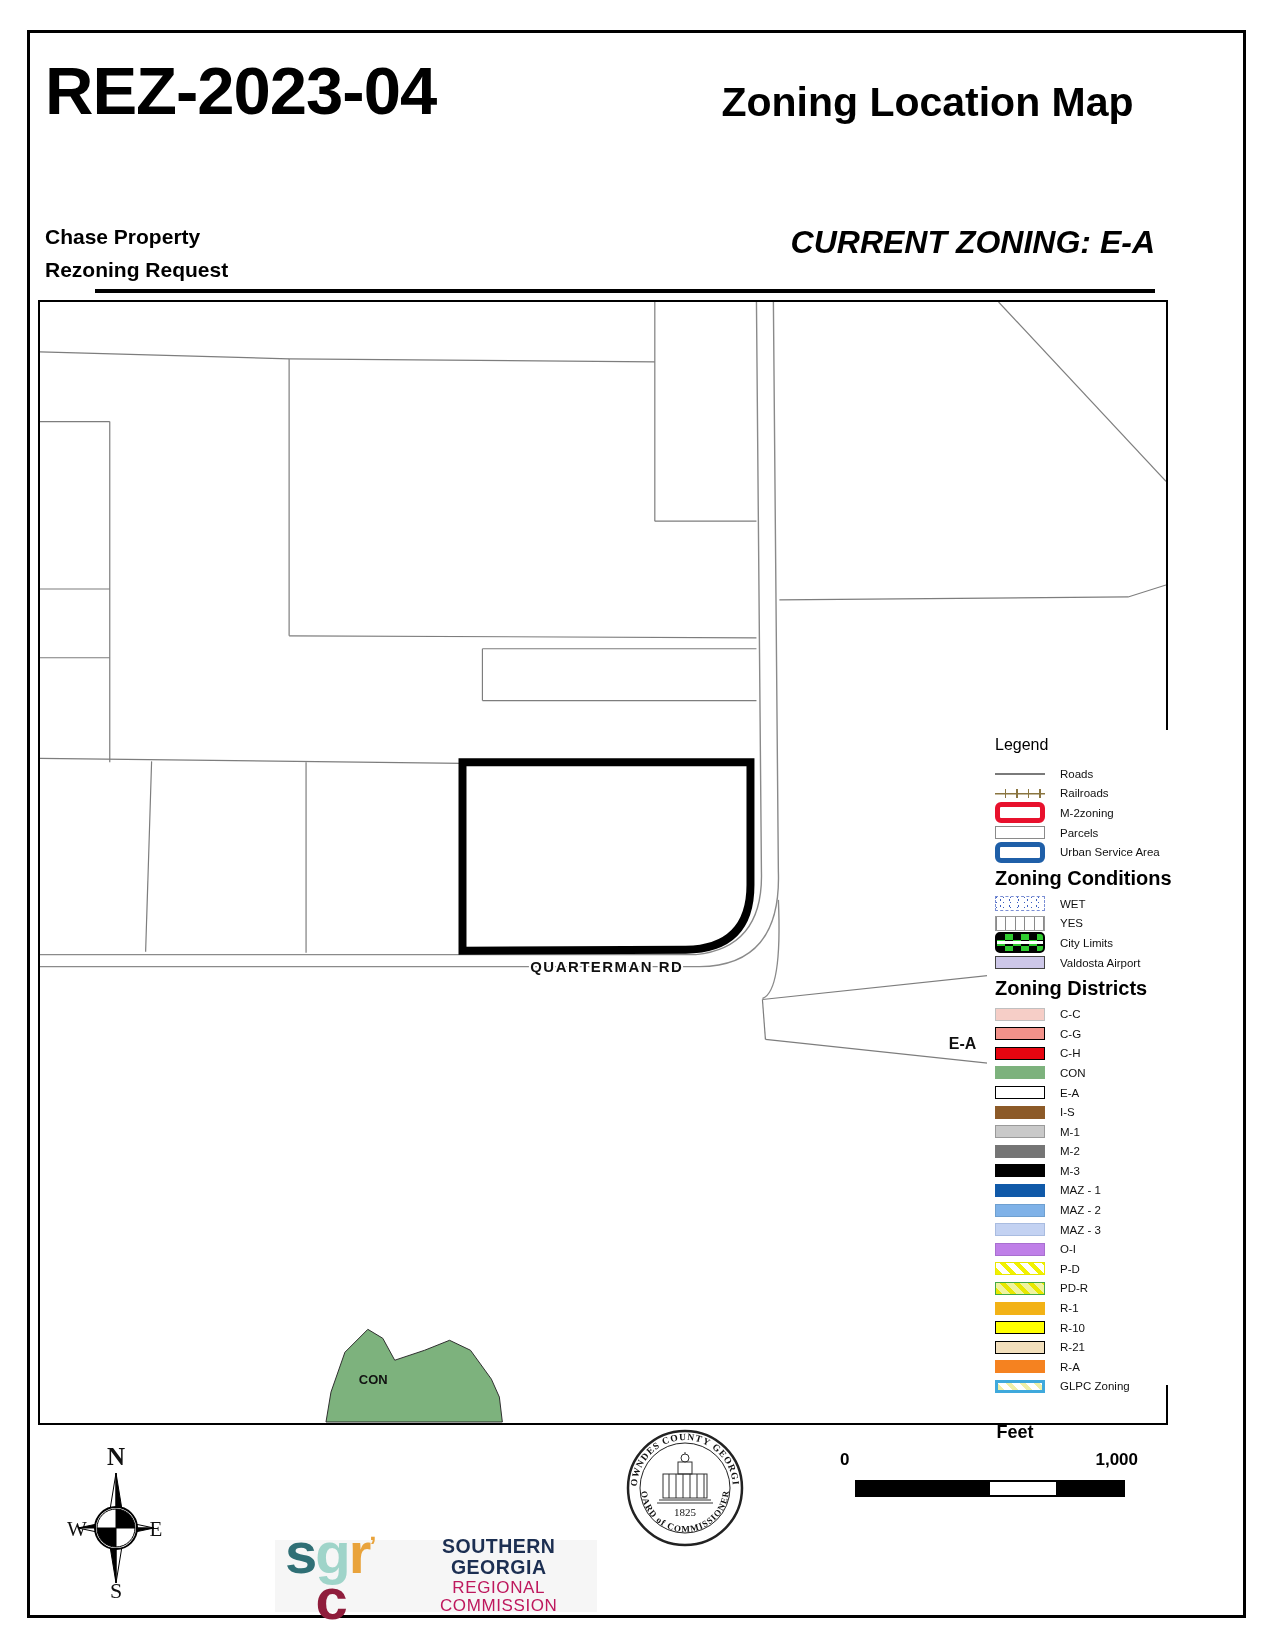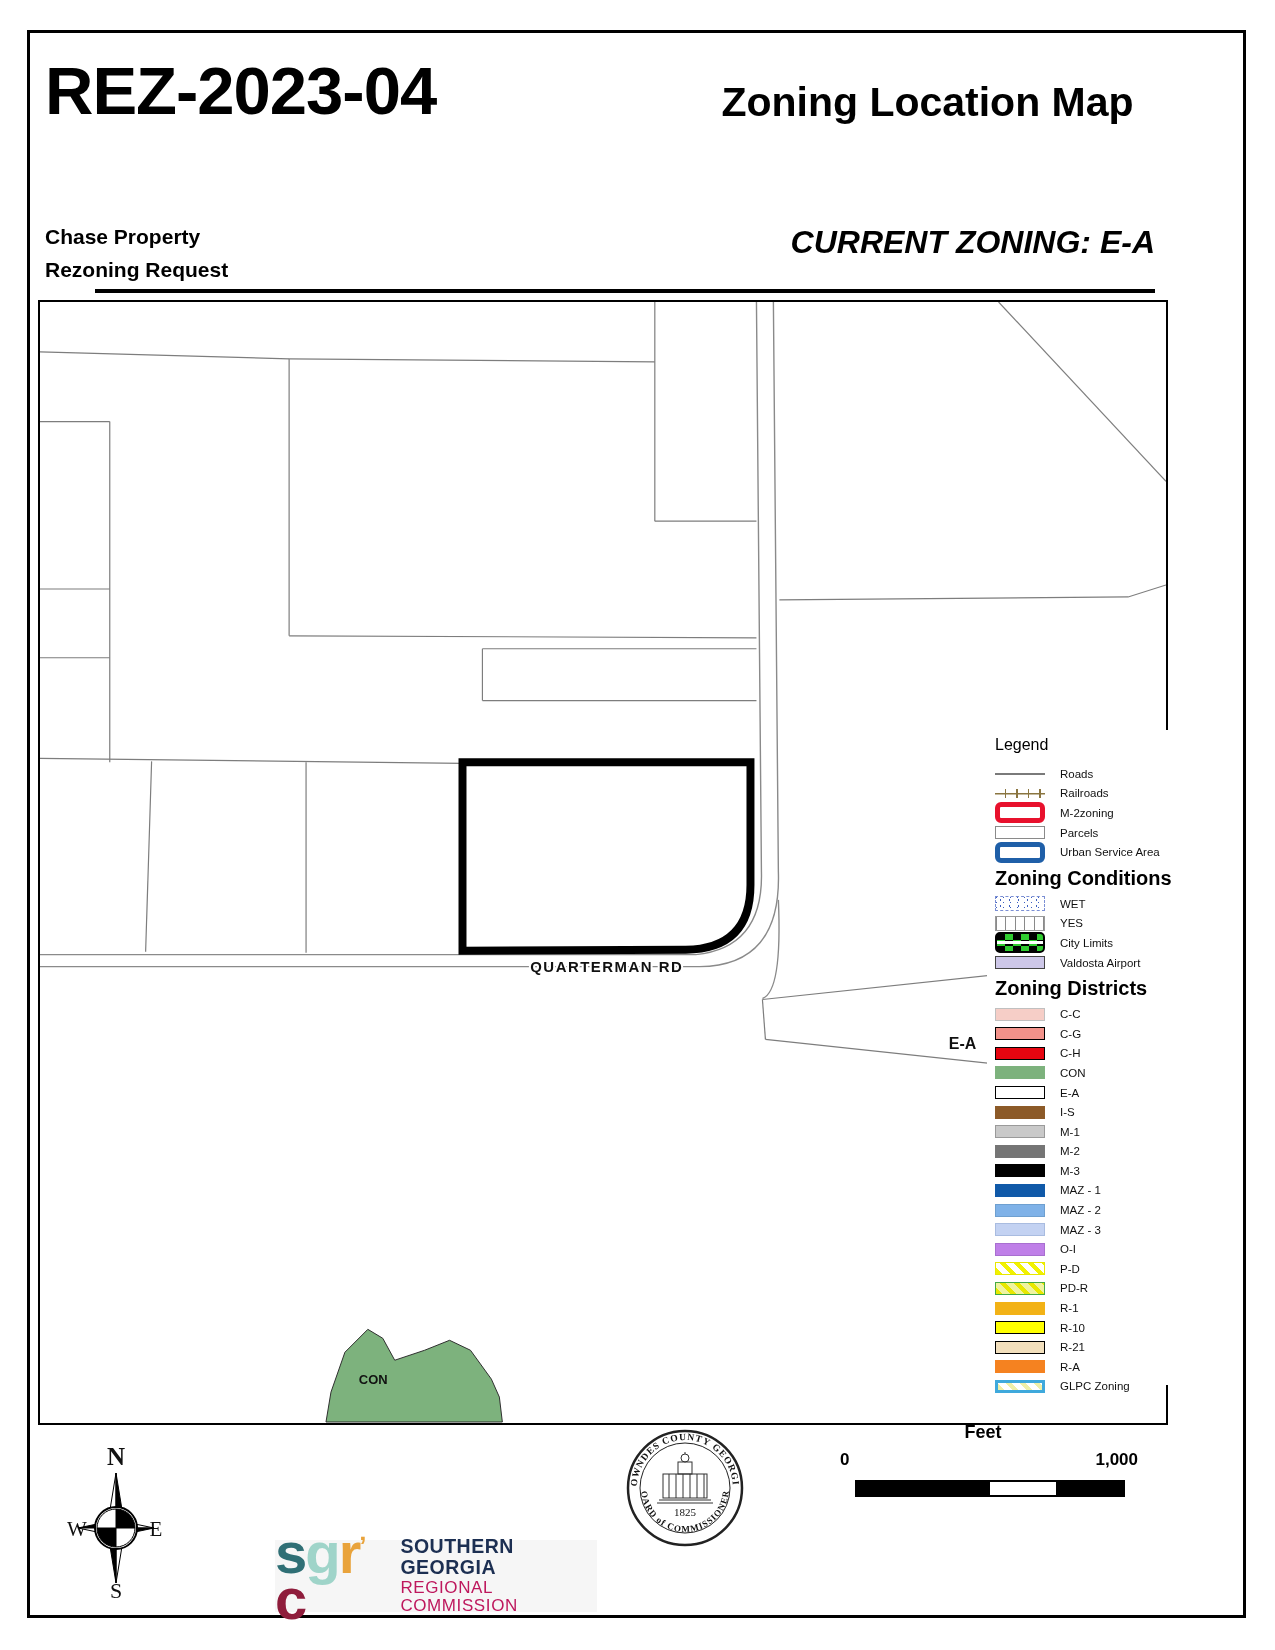--- a/index.html
+++ b/index.html
@@ -43,29 +43,29 @@
       background:repeating-linear-gradient(90deg,#8a8a8a 0 1px,transparent 1px 9.5px);}
   .sw-checker{height:21px;border:2.5px solid #000;border-radius:5px;
       background:linear-gradient(0deg,transparent 42%,#fff 42% 58%,transparent 58%),
                  repeating-conic-gradient(#2FCC2F 0% 25%,#000 25% 50%);
       background-size:auto,16px 12px;}
   .sw-hatch{background:repeating-linear-gradient(45deg,var(--s) 0 4.5px,var(--f) 4.5px 10px);
       border:1.5px solid var(--c);}
   
   .compass{position:absolute;left:66px;top:1440px;}
   .sgrc-logo{position:absolute;left:275px;top:1540px;width:322px;height:72px;background:#f6f6f6;
-      display:flex;align-items:center;justify-content:center;gap:14px;}
+      display:flex;align-items:center;justify-content:center;gap:14px;text-align:center;}
   .logo-word{font-size:58px;font-weight:700;line-height:0.8;letter-spacing:-2px;}
   .logo-word span{display:inline-block;}
   .logo-word span.apos{font-size:26px;vertical-align:18px;letter-spacing:0;}
   .logo-text{display:flex;flex-direction:column;line-height:1.1;}
   .logo-line1{font-size:19.5px;font-weight:700;color:#1c2f52;letter-spacing:0.5px;}
   .logo-line2{font-size:17px;font-weight:400;color:#be185d;letter-spacing:0.6px;}
   .seal{position:absolute;left:625px;top:1428px;}
-  .scalebar-unit{position:absolute;left:848px;top:1422px;width:270px;text-align:center;
+  .scalebar-unit{position:absolute;left:880px;top:1422px;width:270px;text-align:center;
       font-size:18px;font-weight:700;}
   .scalebar-nums{position:absolute;left:840px;top:1450px;width:298px;display:flex;
       justify-content:space-between;font-size:17px;font-weight:700;}
   .scalebar{position:absolute;left:855px;top:1480px;width:270px;height:17px;
       border:2px solid #000;box-sizing:border-box;
       background:linear-gradient(90deg,#000 0 50%,#fff 50% 75%,#000 75% 100%);}
 </style>
 </head>
 <body>
 

